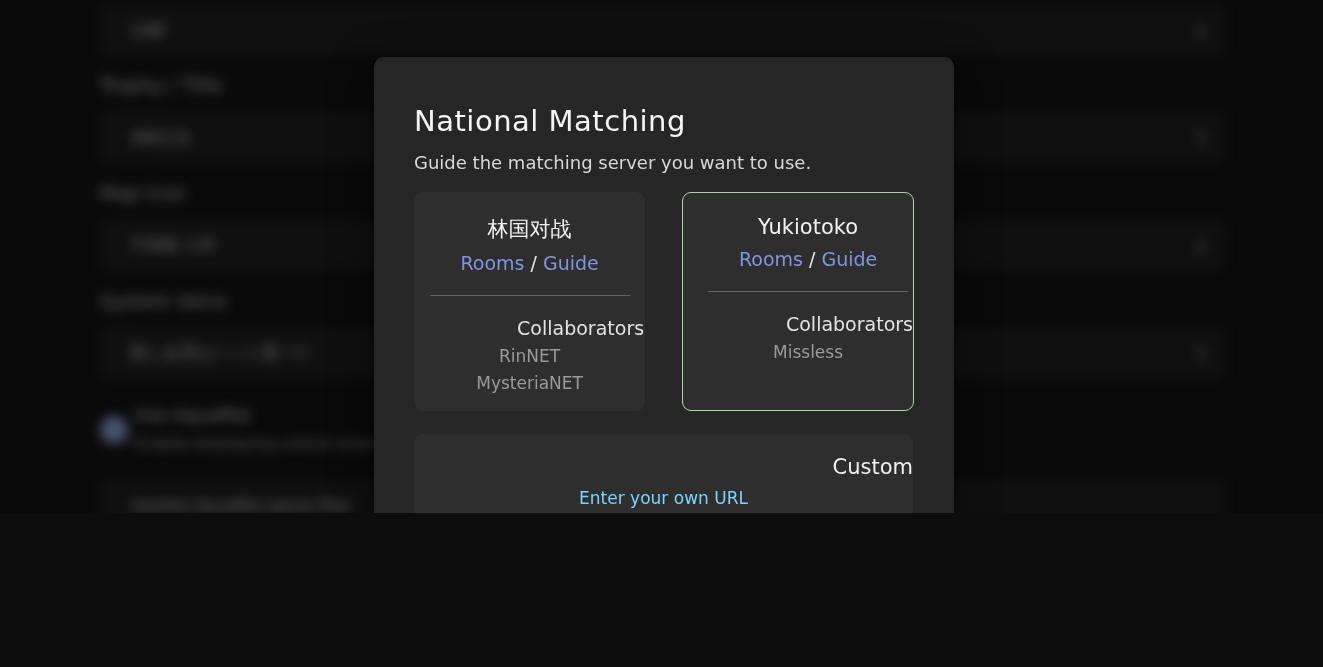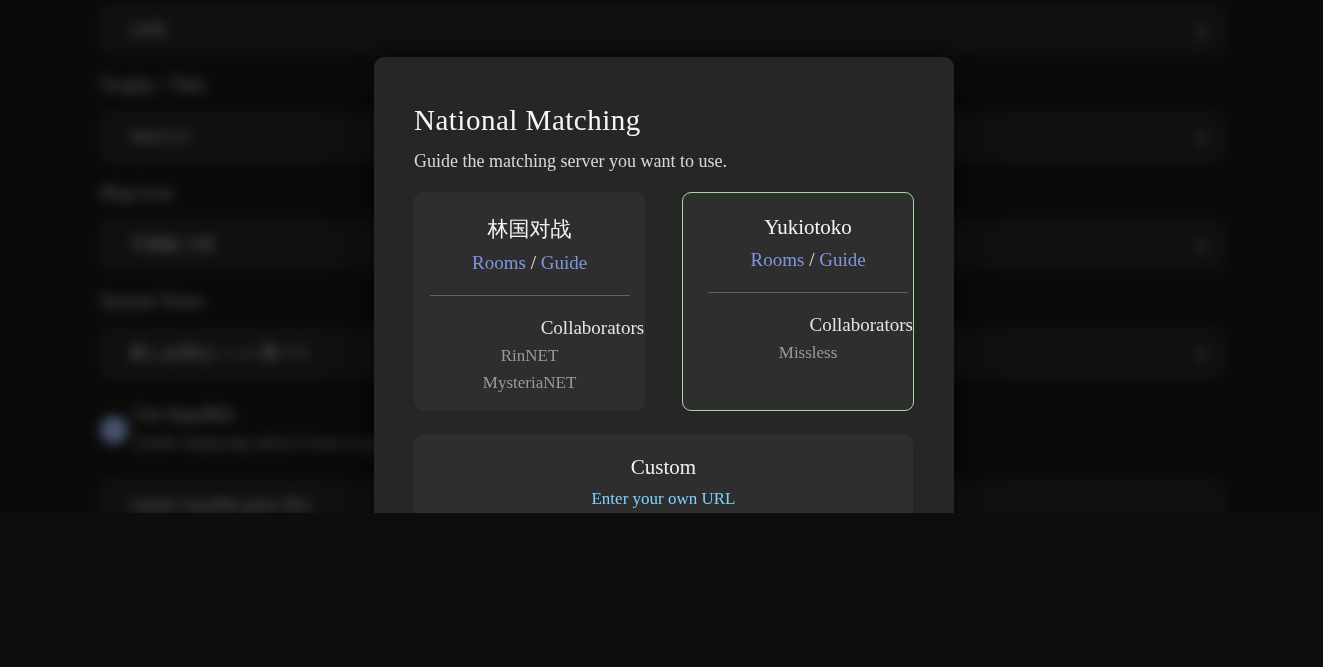--- a/index.html
+++ b/index.html
@@ -2,21 +2,21 @@
 <html><head>
 <meta charset="utf-8">
 <style>
   * { margin: 0; padding: 0; box-sizing: border-box; }
   html, body { width: 1323px; height: 667px; overflow: hidden; }
   body {
     background: #0d0d0d;
     font-family: "DejaVu Sans", "Liberation Sans", sans-serif;
     color: #e8e8e8;
   }
-  #app { position: relative; width: 1323px; height: 513px; overflow: hidden; font-family: Liberation Serif, serif; }
+  #app { position: relative; width: 1323px; height: 513px; overflow: hidden; }
 
   
   .bg-layer {
     position: absolute; inset: 0;
     filter: blur(6px);
   }
   .bg-field {
     position: absolute; left: 100px; width: 1124px; height: 50px;
     background: #1a1a1a; border: 1px solid #262626; border-radius: 8px;
     display: flex; align-items: center; padding: 0 16px 0 30px;
@@ -102,21 +102,21 @@
   .collab-name {
     margin-top: 7px; font-size: 17px; color: #9a9a9a;
   }
   .custom-card {
     position: absolute; left: 40px; top: 377px;
     width: 499px; height: 96px;
     background: #2e2e2e; border-radius: 9px;
     text-align: center; padding-top: 21px;
     cursor: pointer;
   }
-  .custom-title { font-size: 21px; color: #efefef; font-weight: 500; }
+  .custom-title { font-size: 21px; color: #efefef; font-weight: 500; text-align: right; }
   .custom-sub { margin-top: 9px; font-size: 17px; color: #7dd3fc; }
 </style>
 </head>
 <body>
 
 <div id="app">
 
   <div class="bg-layer">
 
     <div class="bg-field" style="top:5px;">

